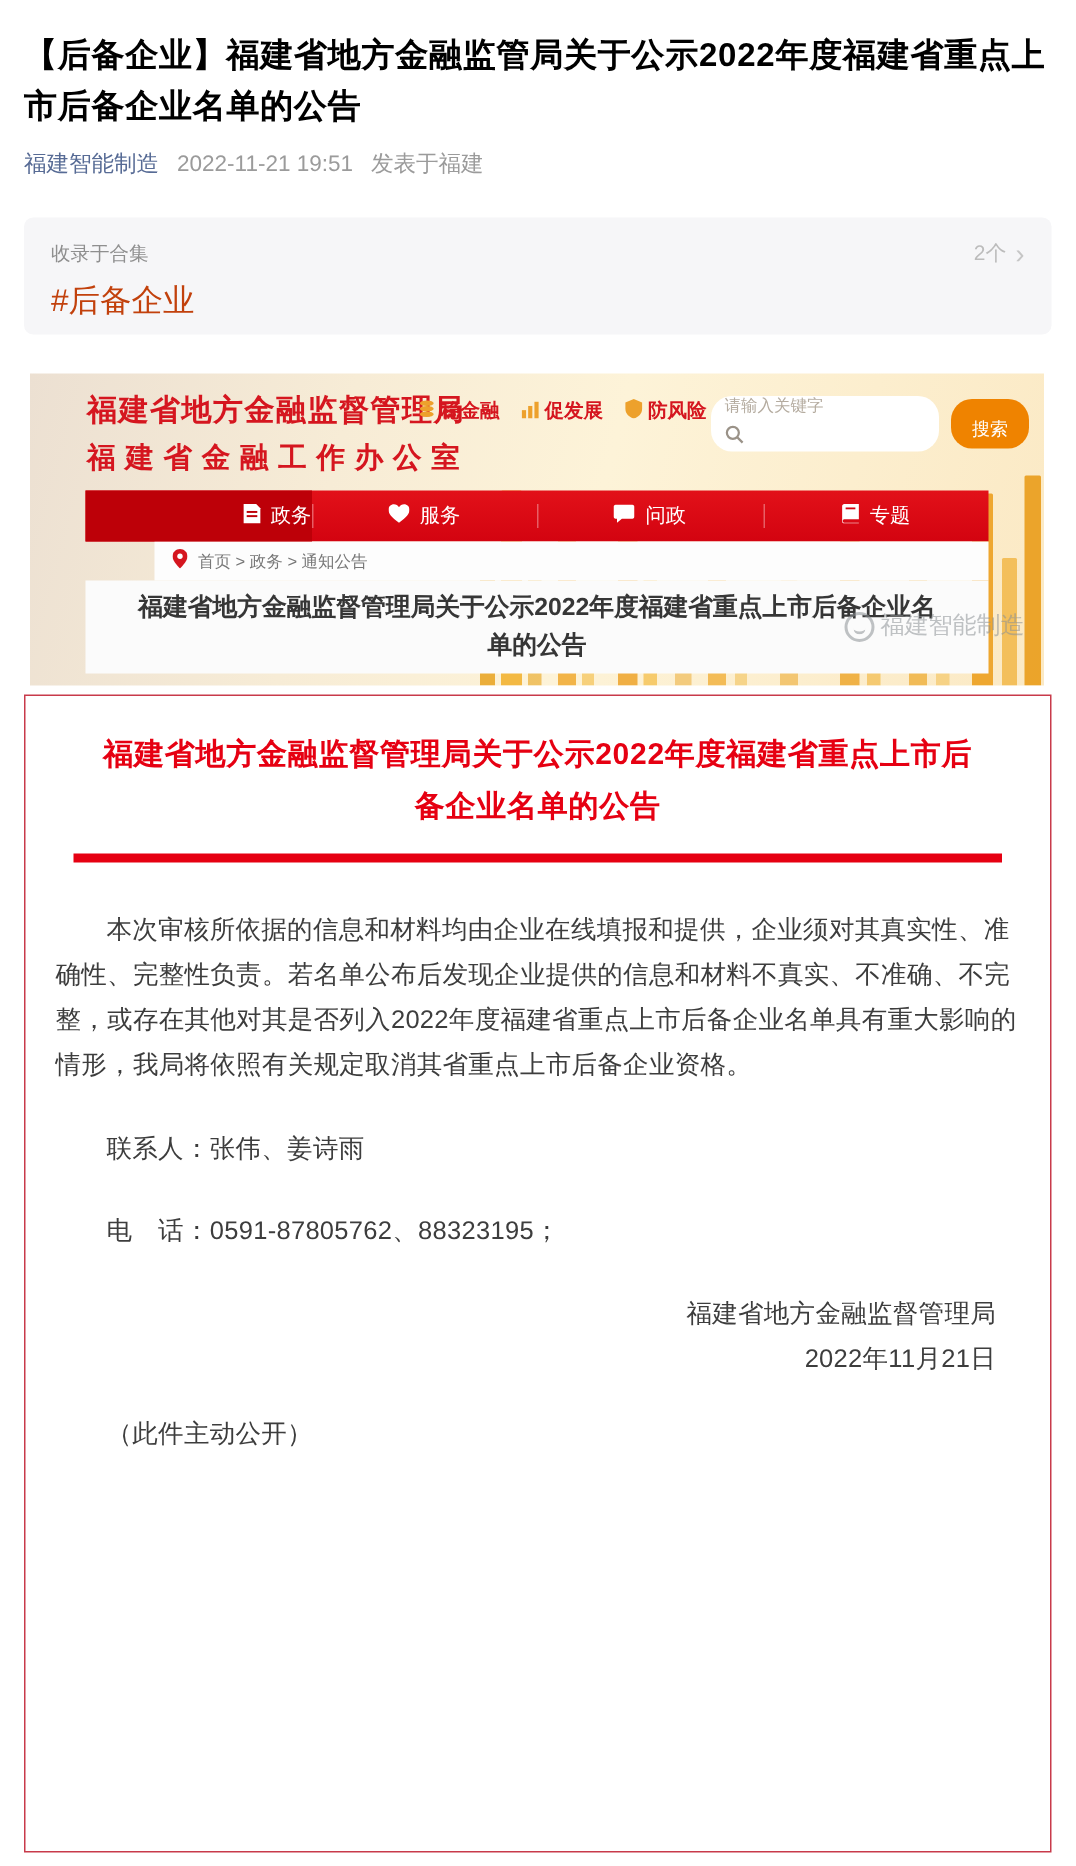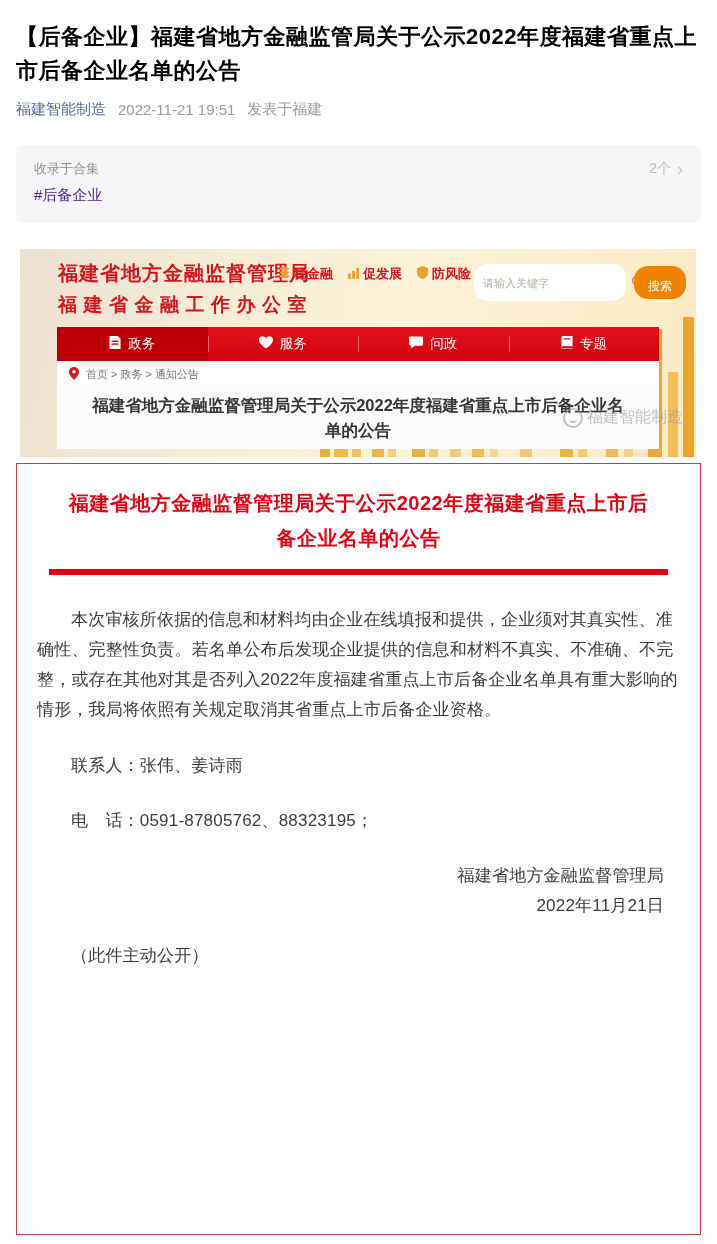--- a/index.html
+++ b/index.html
@@ -24,21 +24,21 @@
 
   
   .collection-card {
     margin-top:26px; background:#f6f6f8; border-radius:6px;
     padding:15px 18px; display:flex; align-items:flex-start; justify-content:space-between;
     height:78px;
     gap:28px;
   }
   .collection-left { display:flex; flex-direction:column; gap:8px; }
   .collection-label { font-size:13px; color:#8f8f8f; }
-  .collection-tag { font-size:15px; color:#4c1d95; cursor:pointer; }
+  .collection-tag { font-size:21px; color:#c2410c; cursor:pointer; }
   .collection-right { font-size:14px; color:#bcbcbc; display:flex; align-items:center; gap:6px; }
   .chev { font-size:18px; line-height:1; color:#c6c6c6; }
 
   
   .site-shot {
     margin:26px 0 0 4px; width:676px; height:208px; position:relative; overflow:hidden;
     background:linear-gradient(105deg,#ece0d2 0%,#f7ecd6 30%,#fdf3d8 55%,#fbe9c4 100%);
   }
   .skyline { position:absolute; left:0; right:0; bottom:0; height:150px; pointer-events:none; }
   .skyline i { position:absolute; bottom:0; display:block; border-radius:1px 1px 0 0; }
@@ -46,49 +46,49 @@
   .site-header { position:relative; height:78px; z-index:2; }
   .site-logo { position:absolute; left:38px; top:11px; color:#d5161f; font-weight:bold; }
   .site-logo .l1 { font-size:20px; letter-spacing:1px; }
   .site-logo .l2 { font-size:19px; letter-spacing:6.5px; margin-top:5px;text-align:right; }
   .slogans { position:absolute; left:258px; top:16px; display:flex; gap:14px; }
   .slogan { display:flex; align-items:center; gap:3px; color:#d5161f; font-weight:bold; font-size:13px; }
   .slogan svg { color:#eda12c; }
   .site-search { position:absolute; right:10px; top:15px; display:flex; align-items:center; gap:8px; }
   .search-pill {
     width:152px; height:37px; background:#fff; border-radius:14px;
-    display:flex; align-items:center; padding:0 9px; gap:6px;
+    display:flex; padding:0 9px; gap:6px;flex-direction:column;
   }
   .search-pill input {
     border:none; outline:none; background:transparent; flex:1;
     font-size:11px; color:#555; font-family:inherit;
   }
   .search-pill input::placeholder { color:#b5aca0; }
   .search-btn {
     height:33px; padding:12px 14px; background:#ef8300; color:#fff; border:none;
     border-radius:14px; font-size:12px; font-family:inherit; cursor:pointer;
   }
 
   .site-inner { position:relative; z-index:2; margin:0 37px; }
   .site-nav {
     height:34px; background:linear-gradient(180deg,#e21119,#d30310);
     display:flex; align-items:stretch;
   }
   .nav-item {
     flex:1; display:flex; align-items:center; justify-content:center; gap:7px;
     color:#fff; font-size:13.5px; cursor:pointer; position:relative;
   }
-  .nav-item.active { background:#bd0008; }
+  .nav-item.active { background:#bd0008;justify-content:flex-end; }
   .nav-item + .nav-item::before {
     content:""; position:absolute; left:0; top:9px; bottom:9px; width:1px;
     background:rgba(255,255,255,.35);
   }
   .breadcrumb-bar {
     height:26px; background:#fdfdfd; display:flex; align-items:center; gap:7px;
-    padding:0 12px; font-size:11px; color:#777;
+    padding:0 12px; font-size:11px; color:#777;margin-left:46px;
   }
   .site-content {
     background:#fbfbfb; height:62px; position:relative;
     display:flex; align-items:center; justify-content:center;
   }
   .site-page-title {
     width:545px; text-align:center; font-size:16.5px; line-height:25px;
     font-weight:bold; color:#363636;
   }
   .watermark {

